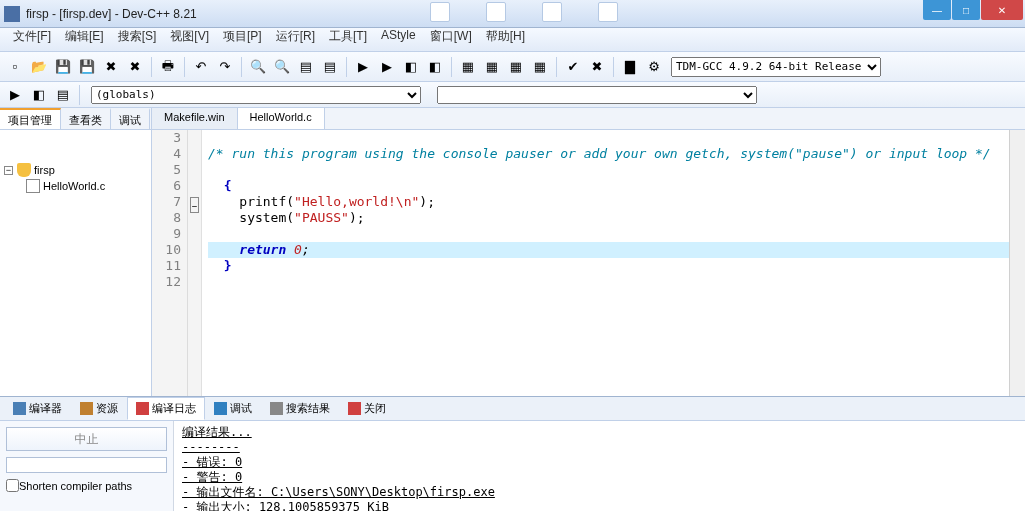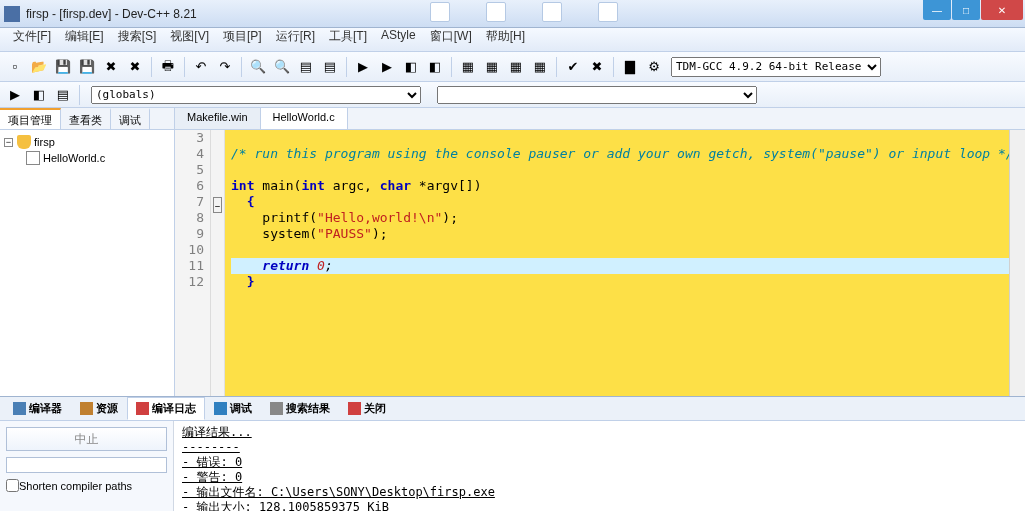--- a/index.html
+++ b/index.html
@@ -15,51 +15,51 @@
 .menubar { height:24px; background:linear-gradient(#f5f9ff,#e2ebf8); display:flex; padding:0 6px; border-bottom:1px solid #c0d0e8; }
 .menubar span { padding:0 7px; color:#333; cursor:pointer; }
 .toolbar { height:30px; background:linear-gradient(#f8fbff,#e8eff9); display:flex; align-items:center; padding:0 4px; border-bottom:1px solid #c0d0e8; gap:2px; }
 .tb-btn { width:22px; height:22px; border:1px solid transparent; display:flex; align-items:center; justify-content:center; font-size:13px; cursor:pointer; }
 .tb-sep { width:1px; height:20px; background:#c0d0e8; margin:0 3px; }
 .compiler-sel { margin-left:4px; height:20px; font-size:11px; width:210px; font-family:monospace; }
 .toolbar2 { height:26px; background:linear-gradient(#f8fbff,#e8eff9); display:flex; align-items:center; padding:0 4px; border-bottom:1px solid #c0d0e8; gap:2px; }
 .scope-sel { width:330px; height:18px; font-size:11px; margin-left:6px; font-family:monospace; }
 .scope-sel2 { width:320px; height:18px; font-size:11px; margin-left:14px; }
 .main { display:flex; height:288px; }
-.left-panel { width:175px; background:#fff; border-right:1px solid #c0d0e8; display:flex; flex-direction:column; }
+.left-panel { width:152px; background:#fff; border-right:1px solid #c0d0e8; display:flex; flex-direction:column;gap:28px; }
 .ltabs { display:flex; background:#f0f4fa; border-bottom:1px solid #c0d0e8; height:22px; }
 .ltab { padding:3px 8px; font-size:11px; border-right:1px solid #c0d0e8; cursor:pointer; border-top:2px solid transparent; }
 .ltab.active { background:#fff; border-top:2px solid #f0a030; }
 .tree { flex:1; padding:4px; font-size:11px; }
 .tree-node { display:flex; align-items:center; padding:1px 0; }
 .tree-toggle { width:9px; height:9px; border:1px solid #888; text-align:center; line-height:7px; font-size:9px; margin-right:4px; cursor:pointer; }
 .tree-icon { width:14px; height:14px; margin-right:3px; display:inline-block; }
 .shield { background:#f5c040; border-radius:2px 2px 6px 6px; }
 .file-ico { background:#fff; border:1px solid #888; }
-.editor-area { flex:1; display:flex; flex-direction:column; background:#fde047; position:relative; }
+.editor-area { flex:1; display:flex; flex-direction:column; background:#ffffff; position:relative; }
 .etabs { height:22px; display:flex; background:#f0f4fa; border-bottom:1px solid #c0d0e8; }
 .etab { padding:3px 12px; font-size:11px; border-right:1px solid #c0d0e8; cursor:pointer; background:#e8eef6; }
 .etab.active { background:#fff; }
 .code-wrap { flex:1; display:flex; font-family:Consolas,monospace; font-size:13px; overflow:hidden; }
 .gutter { width:36px; background:#f4f4f4; text-align:right; padding-right:6px; color:#808080; user-select:none; border-right:1px solid #dcdcdc; }
 .gutter div { height:16px; line-height:16px; }
 .fold { width:14px; background:#f4f4f4; border-right:1px solid #e0e0e0; }
 .fold div { height:16px; line-height:16px; text-align:center; font-size:9px; }
 .fold-box { border:1px solid #888; width:9px; height:9px; margin:3px auto; line-height:7px; font-size:9px; }
 .code { flex:1; padding-left:6px; }
 .code div { height:16px; line-height:16px; white-space:pre; }
 .code .hl { background:#d0f0ff;font-style:italic; }
 .kw { color:#0000c0; font-weight:bold; }
 .cm { color:#0080a0; font-style:italic; }
 .str { color:#c02020; }
 .num { color:#c02020; }
 .scrollv { position:absolute; right:0; top:22px; bottom:0; width:16px; background:#f0f0f0; border-left:1px solid #d0d0d0; }
 .bottom-panel { height:166px; border-top:1px solid #a0b4d0; display:flex; flex-direction:column; background:#f5f8fd; }
 .btabs { height:24px; display:flex; align-items:center; background:#ebf1f9; border-bottom:1px solid #c0d0e8; padding-left:4px; }
-.btab { padding:3px 8px; font-size:11px; cursor:pointer; display:flex; align-items:center; gap:3px; border:1px solid transparent;font-weight:bold; }
+.btab { padding:3px 8px; font-size:11px; cursor:pointer; display:flex; align-items:center; gap:3px; border:1px solid transparent; }
 .btab.active { background:#fff; border-color:#c0d0e8; border-bottom-color:#fff;justify-content:flex-end; }
 .bico { width:13px; height:13px; display:inline-block; }
 .bottom-body { flex:1; display:flex; overflow:hidden; }
 .bleft { width:174px; padding:6px; display:flex; flex-direction:column; gap:6px; border-right:1px solid #d0d8e4; }
 .btn-stop { height:24px; border:1px solid #b0c0d8; background:linear-gradient(#fff,#eef4fc); color:#888; text-align:center; line-height:22px; cursor:pointer; }
 .progress { height:16px; border:1px solid #b0c0d8; background:#fff; }
 .chk { display:flex; align-items:center; font-size:11px; }
 .bout { flex:1; background:#fff; font-family:Consolas,SimSun,monospace; font-size:12px; padding:4px 8px; overflow:auto; position:relative; }
 .bout div { line-height:15px;text-decoration:underline; }
 </style>
@@ -188,21 +188,20 @@
           <div></div>
           <div></div>
           <div></div>
           <div></div>
           <div></div>
         </div>
       <div class="code" id="code">
           <div></div>
           <div><span class="cm">/* run this program using the console pauser or add your own getch, system("pause") or input loop */</span></div>
           <div></div>
-          <div><span class="kw">int</span><span> main(</span><span class="kw">int</span><span> argc, </span><span class="kw">char</span><span> *argv[])</span></div>
           <div><span class="kw">  {</span></div>
           <div><span>    printf(</span><span class="str">"Hello,world!\n"</span><span>);</span></div>
           <div><span>    system(</span><span class="str">"PAUSS"</span><span>);</span></div>
           <div></div>
           <div class="hl"><span>    </span><span class="kw">return</span><span> </span><span class="num">0</span><span>;</span></div>
           <div><span class="kw">  }</span></div>
         </div>
     </div>
     <div class="scrollv"></div>
   </div>

